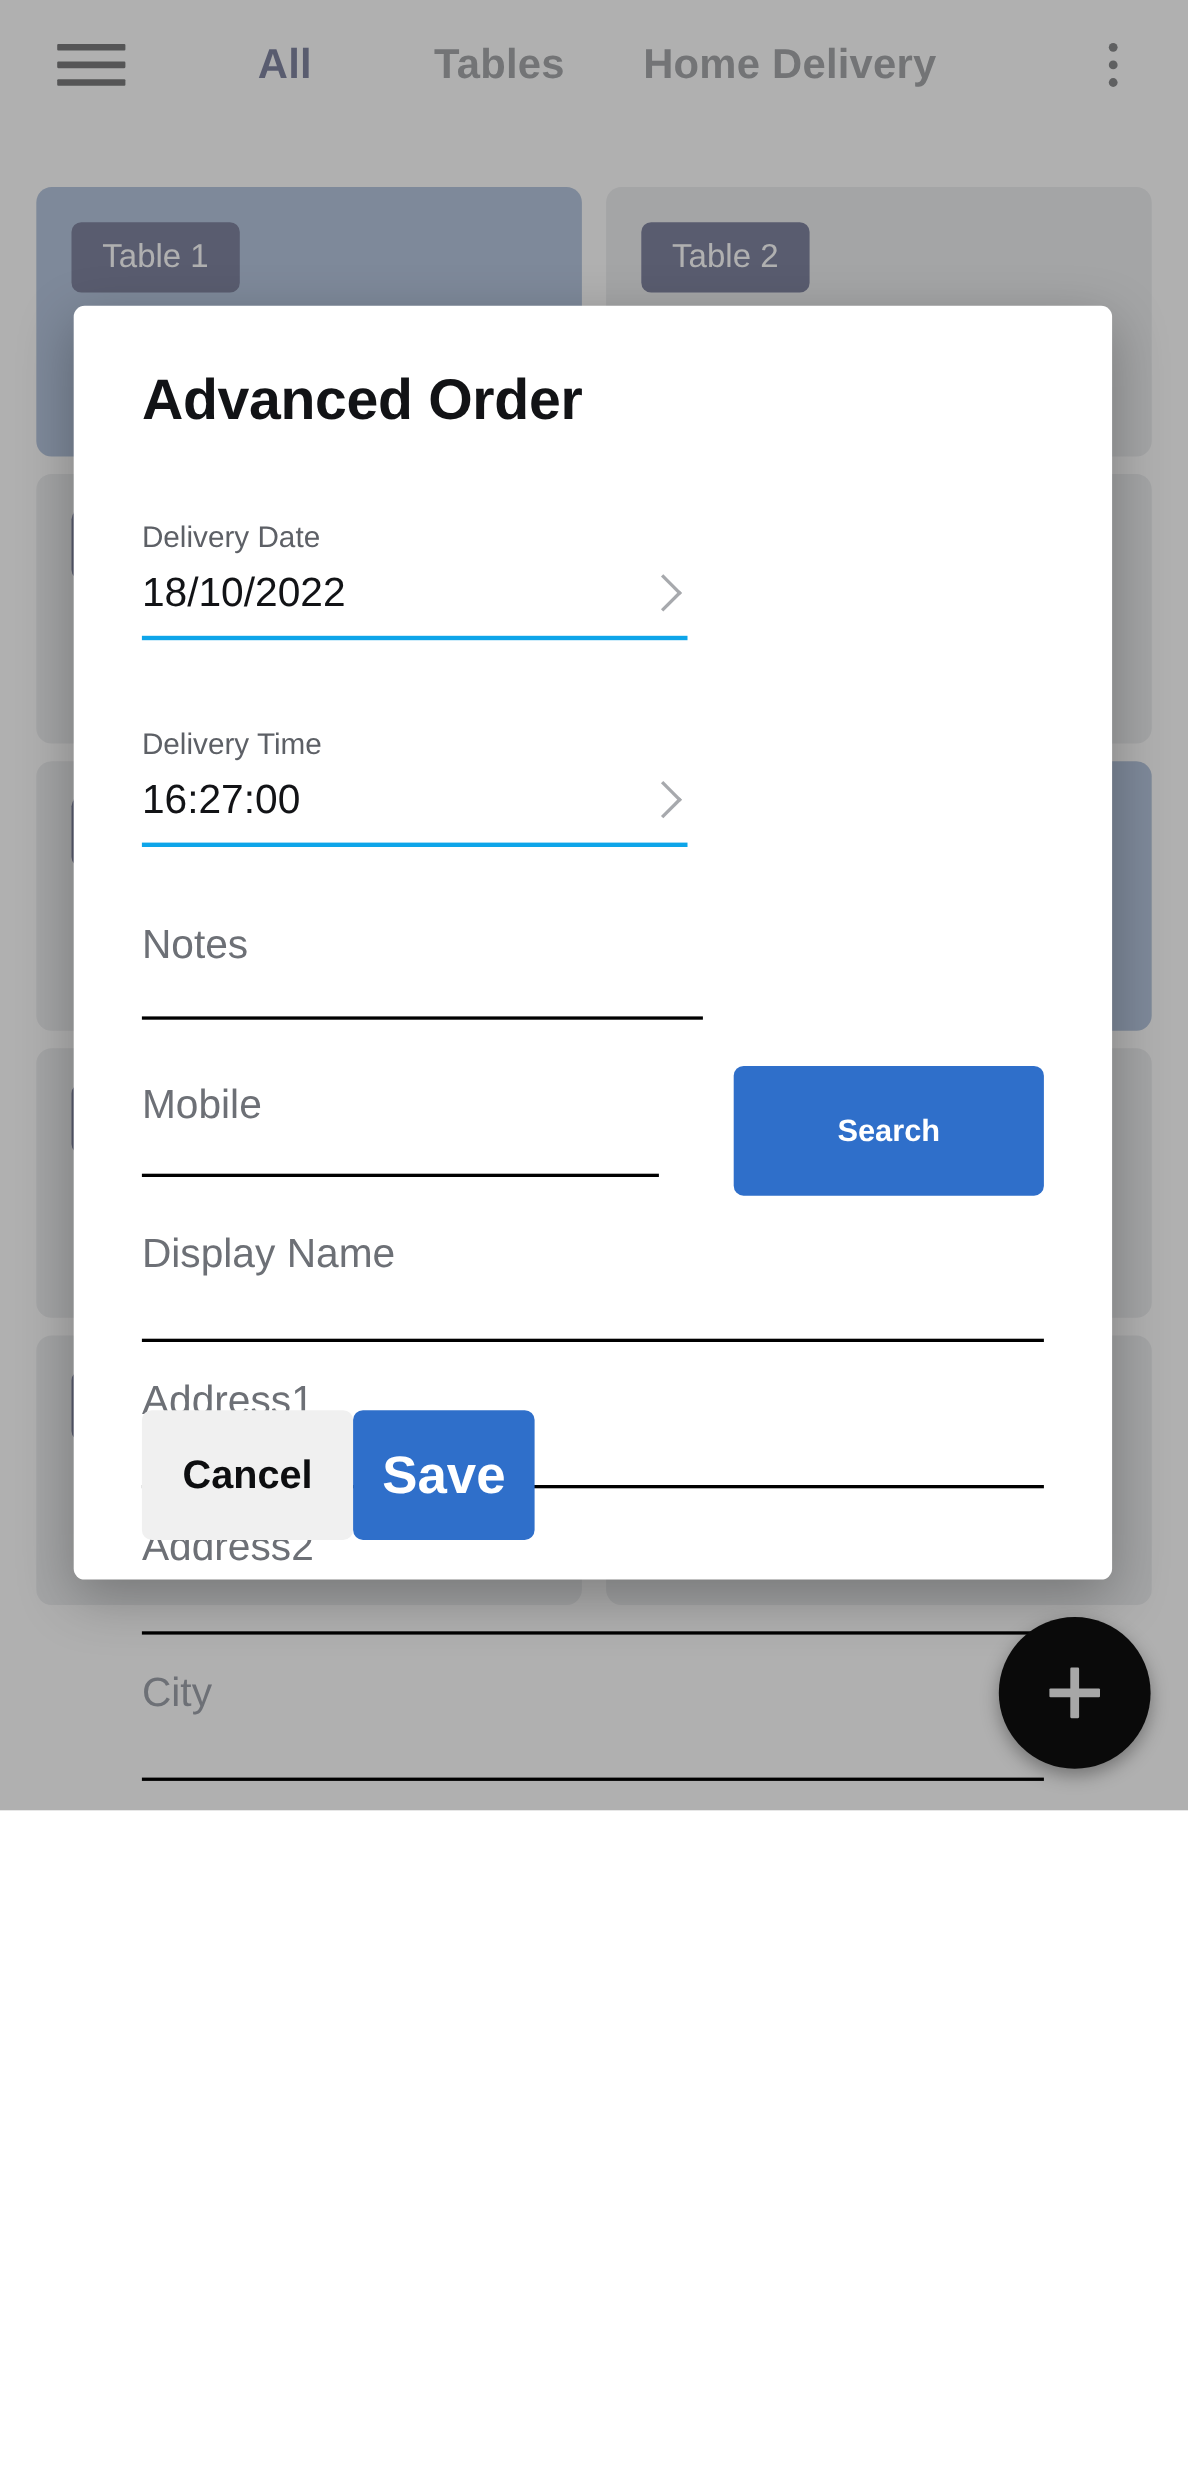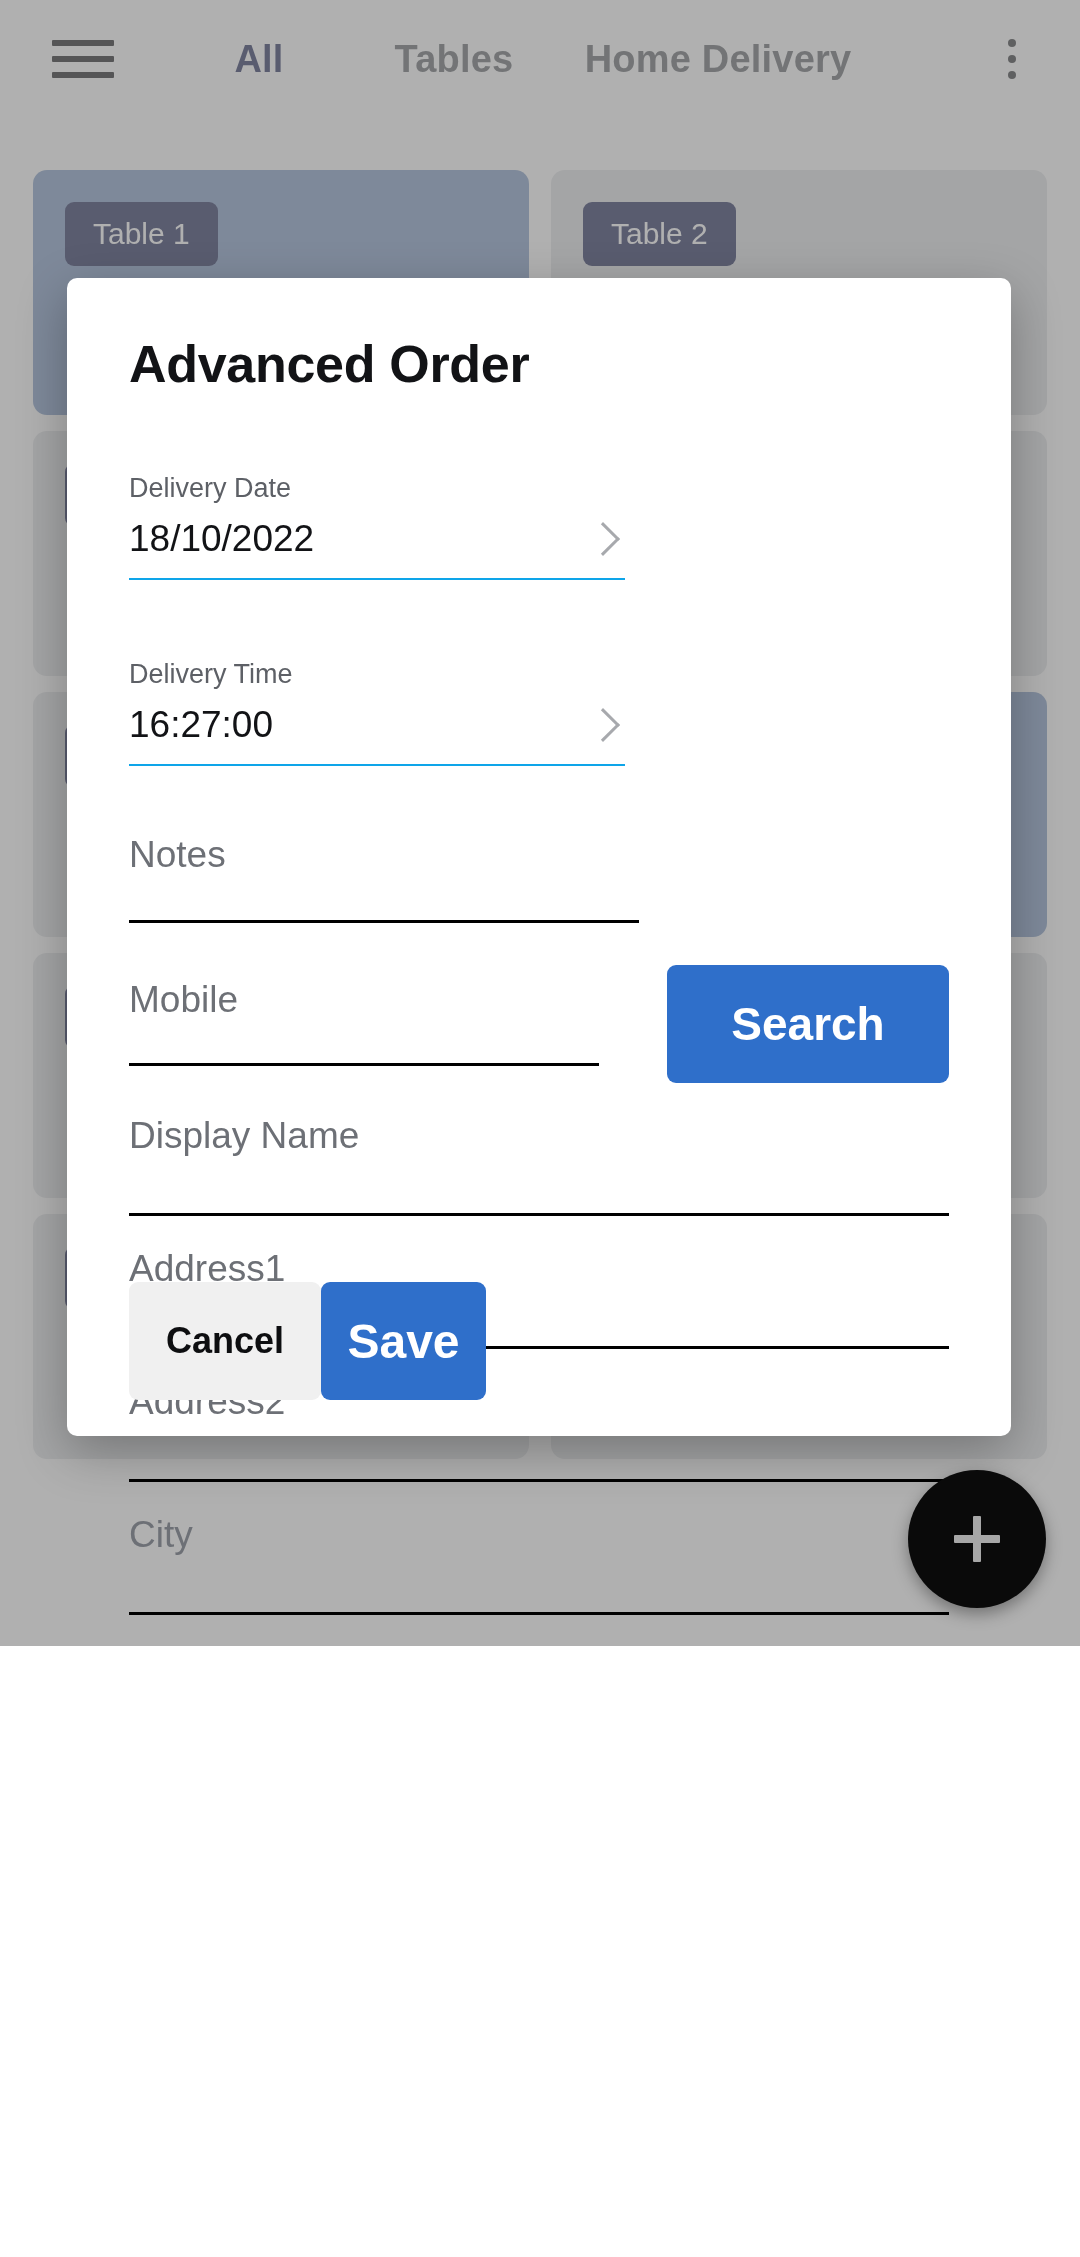--- a/index.html
+++ b/index.html
@@ -192,21 +192,21 @@
   .field-valued .flabel {
     font-size: 27px;
     color: #5d6066;
     margin-bottom: 14px;
     display: block;
   }
   .field-valued .vrow {
     display: flex;
     align-items: center;
     justify-content: space-between;
-    border-bottom: 2px solid #0ea5e9;
+    border-bottom: 4px solid #0ea5e9;
     padding-bottom: 18px;
   }
   .field-valued .fvalue {
     font-size: 37px;
     color: #121316;
   }
   .chev {
     width: 22px;
     height: 38px;
     position: relative;
@@ -243,21 +243,21 @@
     align-items: flex-start;
     justify-content: space-between;
   }
   .f-mobile { width: 470px; padding-bottom: 42px; }
 
   .btn-search {
     width: 282px;
     height: 118px;
     background: #2f6fca;
     color: #ffffff;
-    font-size: 46px;
+    font-size: 28px;
     font-weight: bold;
     border: none;
     border-radius: 9px;
     cursor: pointer;
     margin-top: -14px;
     font-family: "Liberation Sans", sans-serif;
   }
 
   .f-wide { margin-top: 32px; padding-bottom: 56px; }
 

